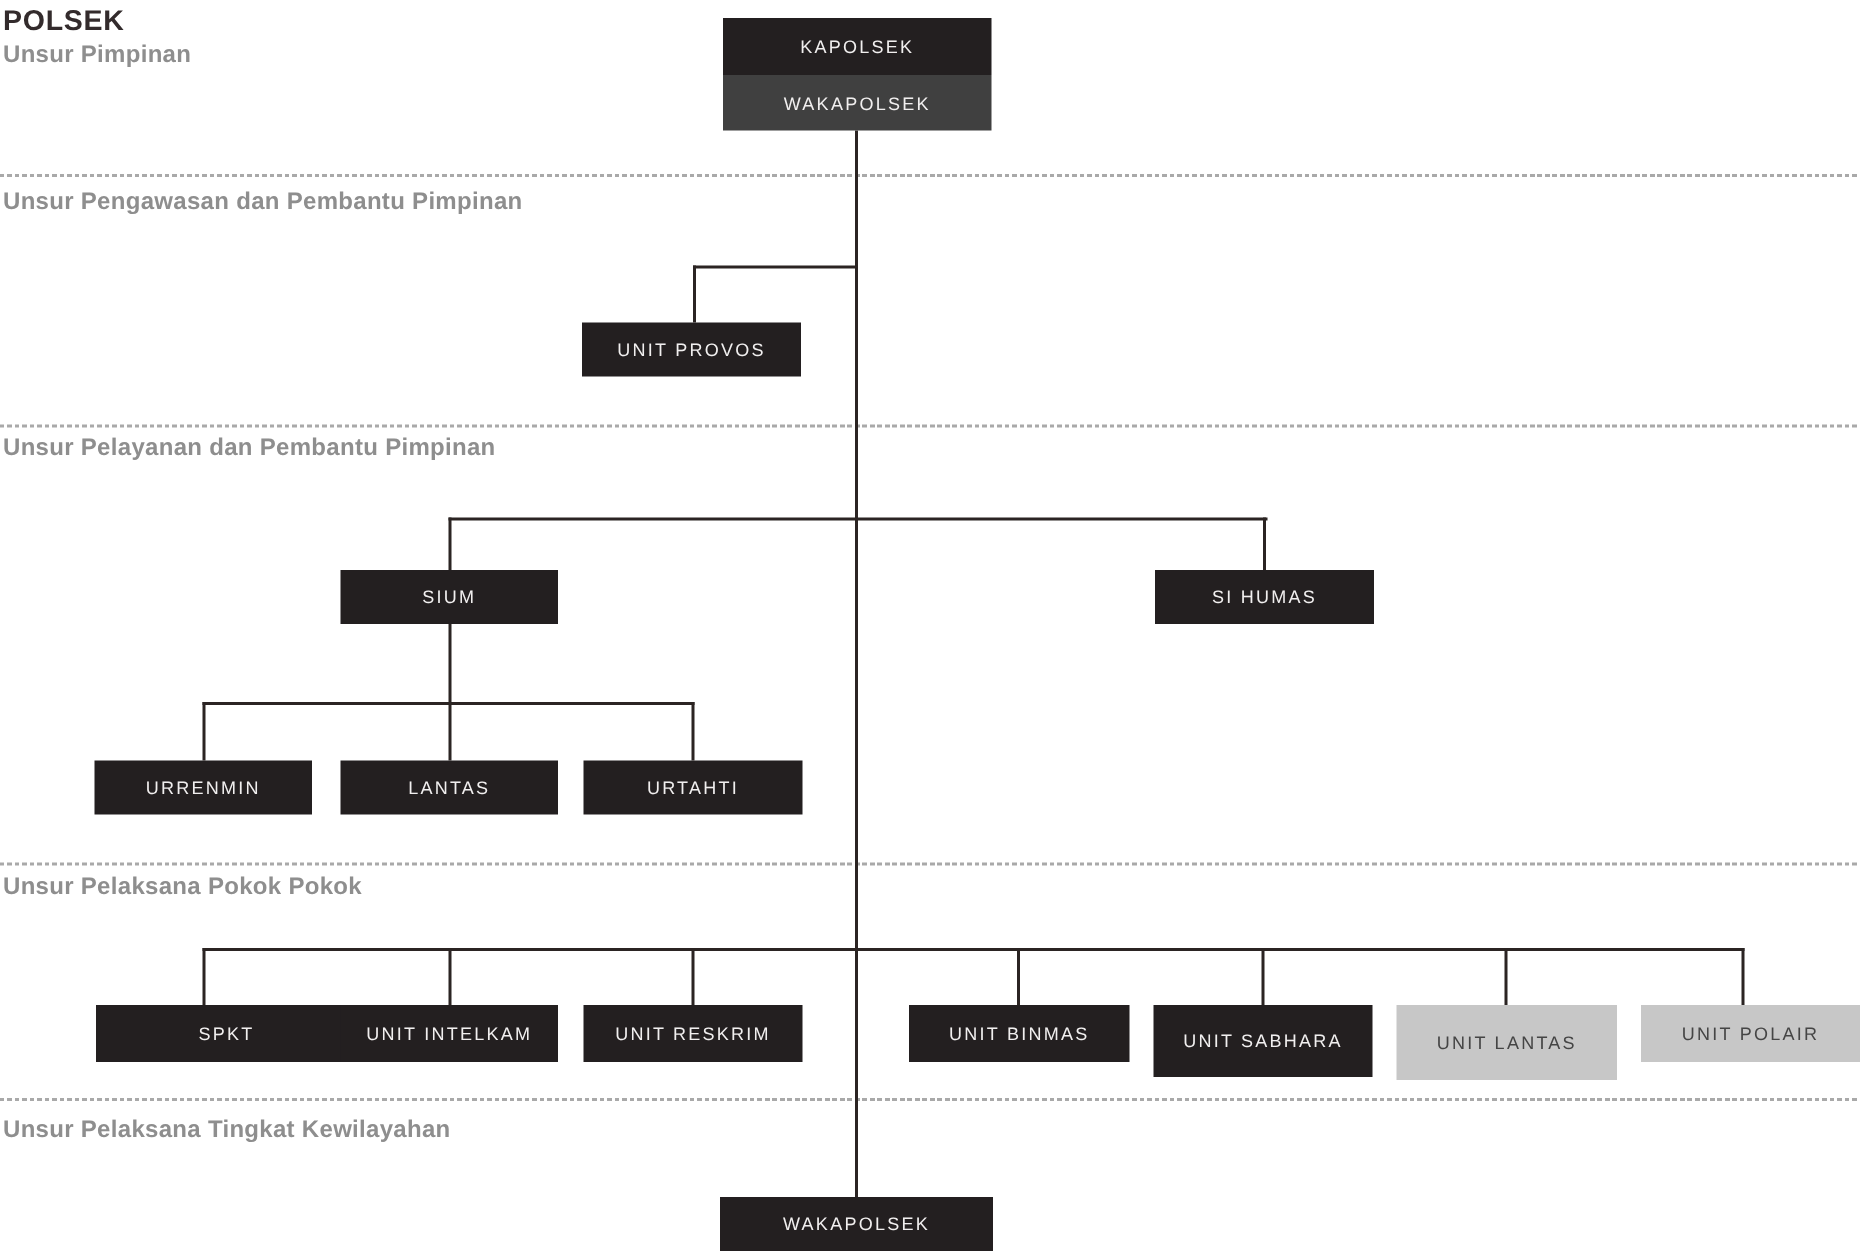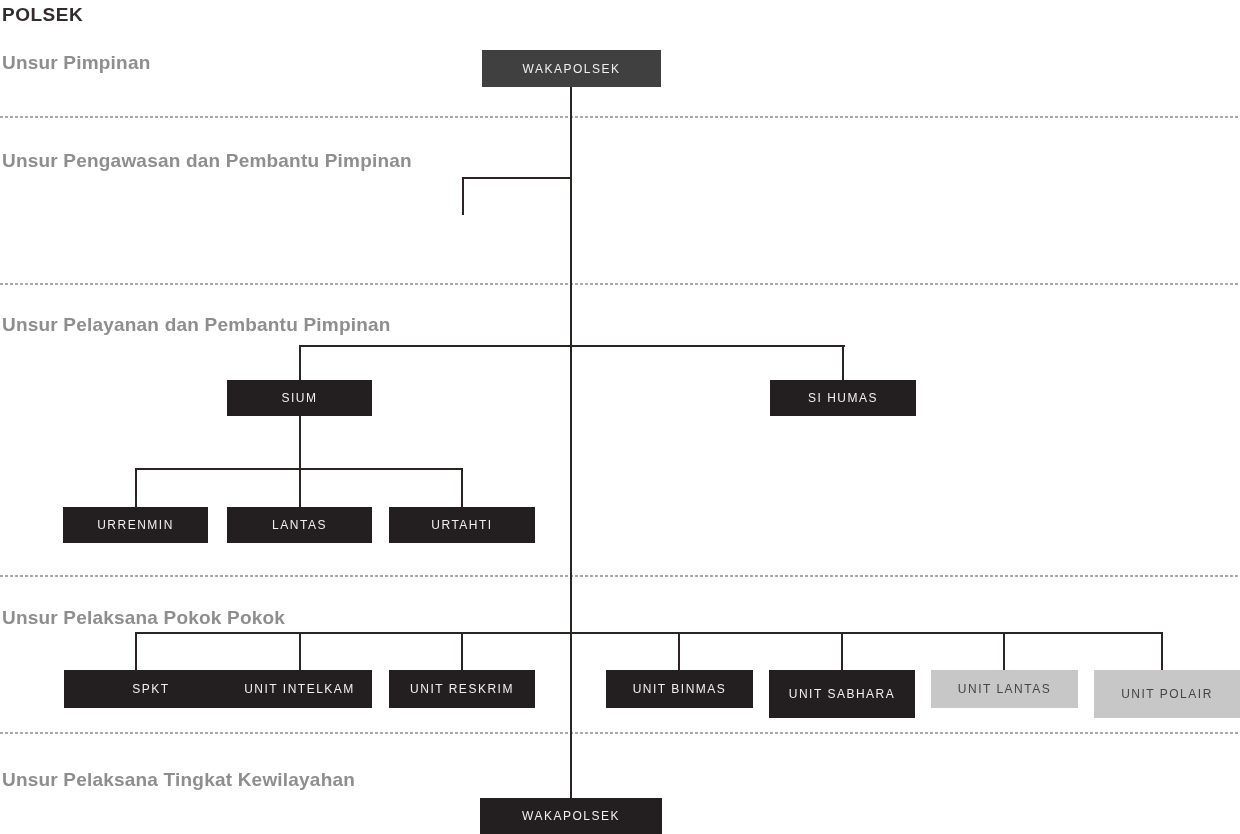--- a/index.html
+++ b/index.html
@@ -11,22 +11,22 @@
     font-family:"Liberation Sans", sans-serif;
     padding-left:10px;
   }
   .page-title{
     position:absolute;left:2px;top:4px;
     font-size:19px;font-weight:800;color:#332b2c;
     letter-spacing:.5px;
   }
   .section-heading{
     position:absolute;left:2px;
-    font-size:19px;font-weight:700;color:#8e8e8e;
-    letter-spacing:.2px;white-space:nowrap;margin-top:24px;
+    font-size:16px;font-weight:700;color:#8e8e8e;
+    letter-spacing:.2px;white-space:nowrap;
   }
   .divider{
     position:absolute;left:0;width:1240px;height:2px;
     background:repeating-linear-gradient(to right,#a9a9a9 0 3px,transparent 3px 5px);
   }
   .line{position:absolute;background:#2b2423;}
   .node{
     position:absolute;
     display:flex;align-items:center;justify-content:center;
     font-size:12px;letter-spacing:1.5px;
@@ -71,32 +71,34 @@
 
   <div class="line" style="left:135px;top:632px;width:1028px;height:2px"></div>
   <div class="line" style="left:135px;top:632px;width:2px;height:38px"></div>
   <div class="line" style="left:299px;top:632px;width:2px;height:38px"></div>
   <div class="line" style="left:461px;top:632px;width:2px;height:38px"></div>
   <div class="line" style="left:678px;top:632px;width:2px;height:38px"></div>
   <div class="line" style="left:841px;top:632px;width:2px;height:38px"></div>
   <div class="line" style="left:1003px;top:632px;width:2px;height:38px"></div>
   <div class="line" style="left:1161px;top:632px;width:2px;height:38px"></div>
 
+  <div class="node dark" style="left:482px;top:12px;width:179px;height:38px">KAPOLSEK</div>
   <div class="node gray" style="left:482px;top:50px;width:179px;height:37px">WAKAPOLSEK</div>
 
+  <div class="node dark" style="left:388px;top:215px;width:146px;height:36px">UNIT PROVOS</div>
 
   <div class="node dark" style="left:227px;top:380px;width:145px;height:36px">SIUM</div>
   <div class="node dark" style="left:770px;top:380px;width:146px;height:36px">SI HUMAS</div>
   <div class="node dark" style="left:63px;top:507px;width:145px;height:36px">URRENMIN</div>
   <div class="node dark" style="left:227px;top:507px;width:145px;height:36px">LANTAS</div>
   <div class="node dark" style="left:389px;top:507px;width:146px;height:36px">URTAHTI</div>
 
   <div class="node dark" style="left:64px;top:670px;width:174px;height:38px">SPKT</div>
   <div class="node dark" style="left:227px;top:670px;width:145px;height:38px">UNIT INTELKAM</div>
   <div class="node dark" style="left:389px;top:670px;width:146px;height:38px">UNIT RESKRIM</div>
   <div class="node dark" style="left:606px;top:670px;width:147px;height:38px">UNIT BINMAS</div>
   <div class="node dark" style="left:769px;top:670px;width:146px;height:48px">UNIT SABHARA</div>
-  <div class="node light" style="left:931px;top:670px;width:147px;height:38px">UNIT LANTAS</div>
-  <div class="node light" style="left:1094px;top:670px;width:146px;height:48px">UNIT POLAIR</div>
+  <div class="node light" style="left:931px;top:670px;width:147px;height:50px">UNIT LANTAS</div>
+  <div class="node light" style="left:1094px;top:670px;width:146px;height:38px">UNIT POLAIR</div>
 
   <div class="node dark" style="left:480px;top:798px;width:182px;height:36px">WAKAPOLSEK</div>
 
 </div>
 
 </body></html>

